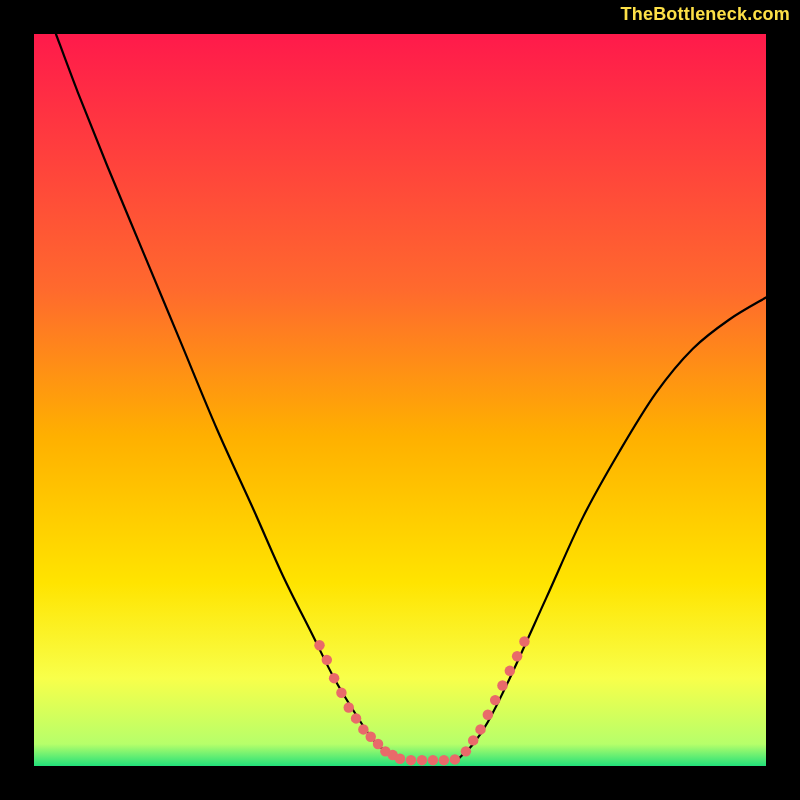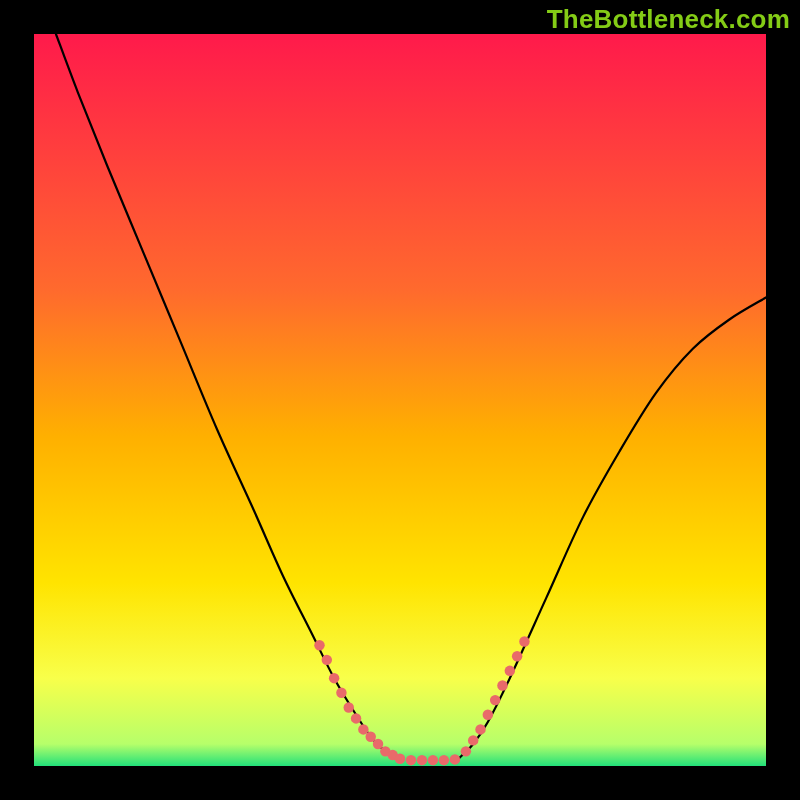--- a/index.html
+++ b/index.html
@@ -8,23 +8,23 @@
     position: relative;
     width: 800px;
     height: 800px;
     background: #000;
   }
   .watermark {
     position: absolute;
     top: 4px;
     right: 10px;
     font-family: Arial, Helvetica, sans-serif;
-    font-size: 26px;
+    font-size: 18px;
     font-weight: 600;
-    color: #84cc16;
+    color: #fde047;
     letter-spacing: 0.2px;
     user-select: none;
   }
   .plot-wrap {
     position: absolute;
     left: 34px;
     top: 34px;
     width: 732px;
     height: 732px;
   }

